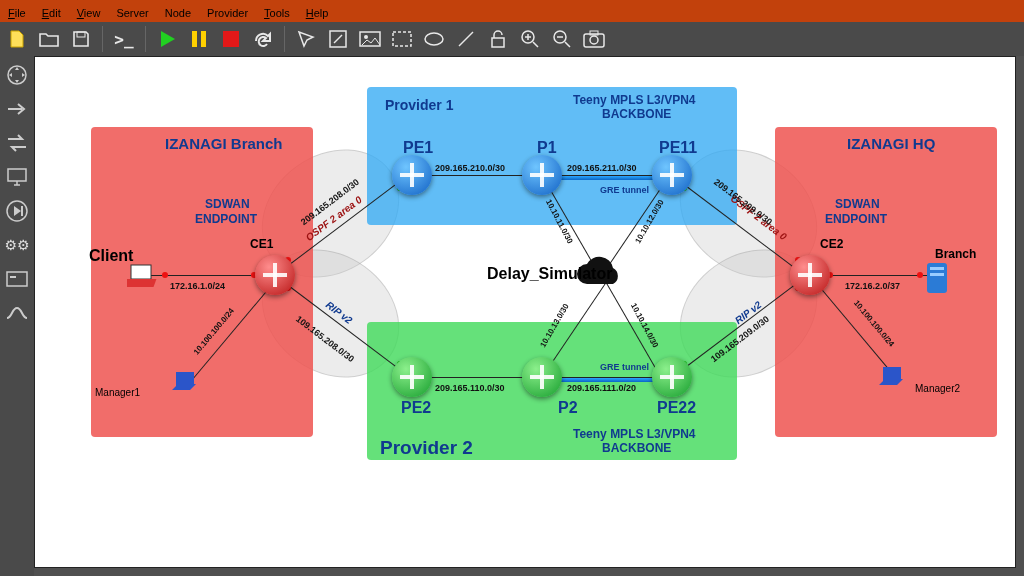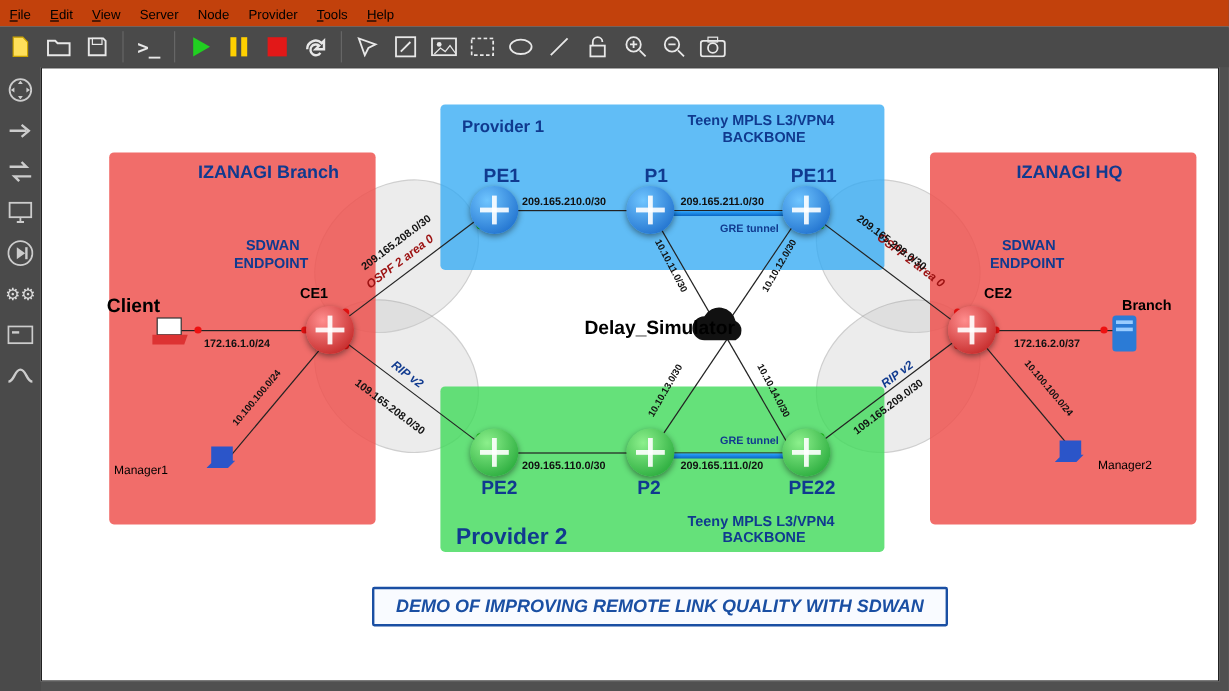--- a/index.html
+++ b/index.html
@@ -300,21 +300,21 @@
   <div class="router" style="left:637px;top:320px">
       <div class="rcircle green"></div>
     </div>
 
   <div class="label b" style="left:215px;top:180px;font-size:12px">CE1</div>
   <div class="label b" style="left:785px;top:180px;font-size:12px">CE2</div>
   <div class="label b navy" style="left:368px;top:82px">PE1</div>
   <div class="label b navy" style="left:502px;top:82px">P1</div>
   <div class="label b navy" style="left:624px;top:82px">PE11</div>
   <div class="label b navy" style="left:366px;top:342px">PE2</div>
-  <div class="label b navy" style="left:496px;top:342px">P2</div>
+  <div class="label b navy" style="left:523px;top:342px">P2</div>
   <div class="label b navy" style="left:622px;top:342px">PE22</div>
 
   <div class="hosticon" style="left:110px;top:218px"><svg width="36" height="28">
         <rect x="4" y="4" width="20" height="14" fill="#fff" stroke="#333"></rect>
         <rect x="0" y="18" width="36" height="8" fill="#d33" transform="skewX(-20)"></rect>
       </svg></div>
   <div class="hosticon" style="left:908px;top:218px"><svg width="24" height="34">
         <rect x="2" y="2" width="20" height="30" rx="3" fill="#2b7bd6"></rect>
         <rect x="5" y="6" width="14" height="3" fill="#9cf"></rect>
         <rect x="5" y="12" width="14" height="3" fill="#9cf"></rect>
@@ -351,14 +351,13 @@
   <div class="label ip" style="left:532px;top:326px">209.165.111.0/20</div>
   <div class="label ip" style="left:673px;top:140px;transform:rotate(37deg)">209.165.209.0/30</div>
   <div class="label ip" style="left:670px;top:277px;transform:rotate(-37deg)">109.165.209.0/30</div>
   <div class="label ip" style="left:150px;top:270px;transform:rotate(-50deg);font-size:8px">10.100.100.0/24</div>
   <div class="label ip" style="left:810px;top:262px;transform:rotate(50deg);font-size:8px">10.100.100.0/24</div>
   <div class="label ip" style="left:500px;top:160px;transform:rotate(62deg);font-size:8px">10.10.11.0/30</div>
   <div class="label ip" style="left:590px;top:160px;transform:rotate(-60deg);font-size:8px">10.10.12.0/30</div>
   <div class="label ip" style="left:495px;top:264px;transform:rotate(-60deg);font-size:8px">10.10.13.0/30</div>
   <div class="label ip" style="left:585px;top:264px;transform:rotate(62deg);font-size:8px">10.10.14.0/30</div>
 
-  <div class="banner" style="left:275px;top:432px">DEMO OF IMPROVING REMOTE LINK QUALITY WITH SDWAN</div>
 </div>
 
 </body></html>

